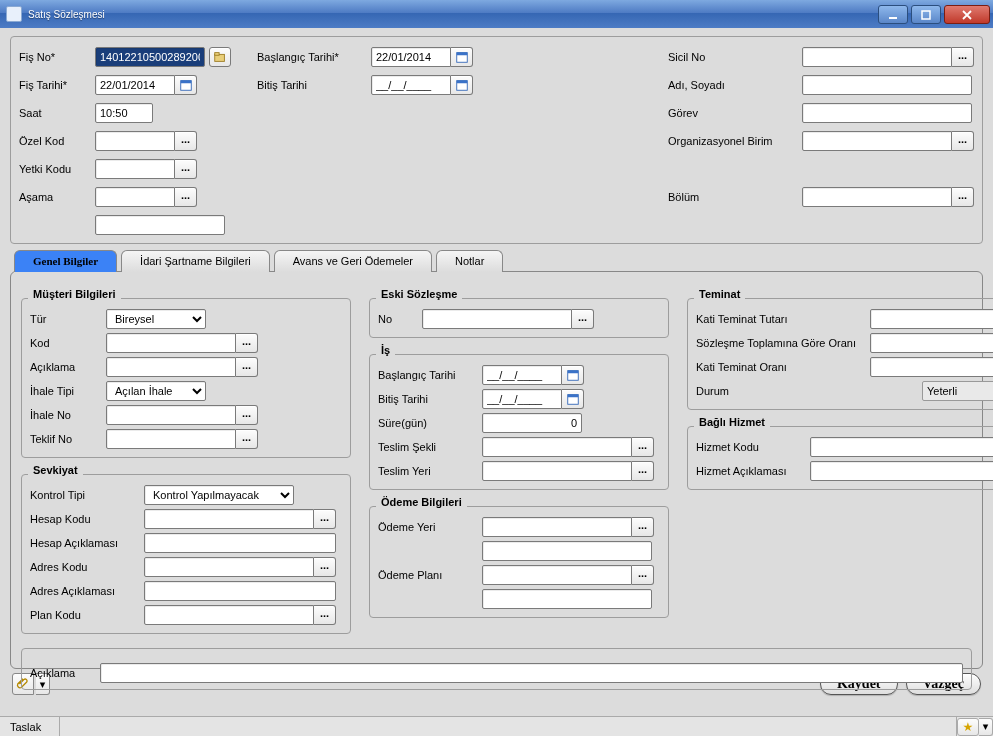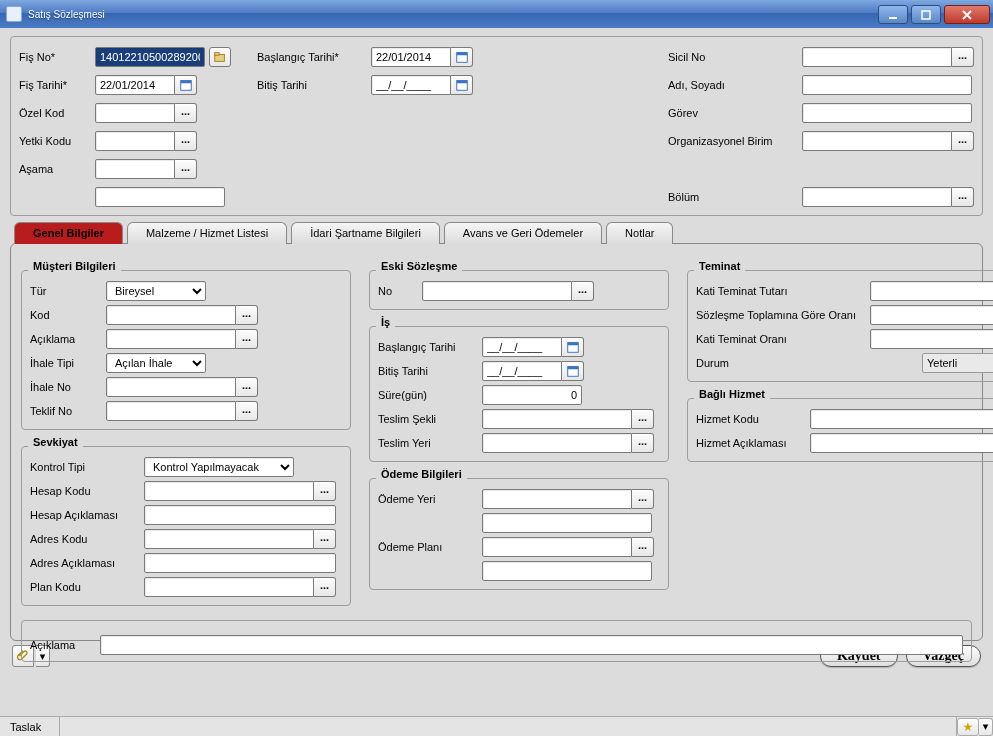--- a/index.html
+++ b/index.html
@@ -91,21 +91,21 @@
 
   
   .tabstrip { display: flex; align-items: flex-end; gap: 4px; padding-left: 4px; }
   .tab {
     height: 22px; line-height: 20px; padding: 0 18px;
     border: 1px solid #888; border-bottom: none;
     background: linear-gradient(#f5f5f5,#dcdcdc);
     border-top-left-radius: 6px; border-top-right-radius: 6px;
     color: #000; cursor: pointer; font-size: 11px;
   }
-  .tab.active { font-weight: bold; background:#b91c1c; position: relative; z-index: 2; box-shadow: 0 2px 0 #dcdcdc; }
+  .tab.active { font-weight: bold; background:#3b82f6; position: relative; z-index: 2; box-shadow: 0 2px 0 #dcdcdc; font-family: Liberation Serif, serif; }
   .tabbody {
     border: 1px solid #888; border-radius: 6px; margin-top: -1px;
     background: #dcdcdc; padding: 10px;
     height: 398px;
   }
 
   .group {
     border: 1px solid #9d9d9d; border-radius: 4px;
     padding: 8px 8px 6px 8px; position: relative; margin-top: 16px;
   }
@@ -221,20 +221,24 @@
               <input class="txt w80" value="22/01/2014" style="">
               <div class="btn-ico cal">
                 <svg viewBox="0 0 16 16">
                     <rect x="2" y="3" width="12" height="11" fill="#fff" stroke="#2c62b5"></rect>
                     <rect x="2" y="3" width="12" height="3" fill="#3a72c8"></rect>
                   </svg>
               </div>
             </div>
           </div>
           <div class="row">
+            <span class="lbl w-lbl-1">Saat</span>
+            <input class="txt w58" value="10:50" style="">
+          </div>
+          <div class="row">
             <span class="lbl w-lbl-1">Özel Kod</span>
             <div class="input-w-btn">
                 <input class="txt w80" value="" style="">
                 <div class="btn-ico ellipsis"></div>
               </div>
           </div>
           <div class="row">
             <span class="lbl w-lbl-1">Yetki Kodu</span>
             <div class="input-w-btn">
                 <input class="txt w80" value="" style="">
@@ -311,21 +315,20 @@
                 <input class="txt w150" value="" style="">
                 <div class="btn-ico ellipsis"></div>
               </div>
           </div>
         </div>
       </div>
     </div>
 
     <div class="tabstrip">
       <div class="tab active">Genel Bilgiler</div>
-      <div class="tab">Malzeme / Hizmet Listesi</div>
       <div class="tab">İdari Şartname Bilgileri</div>
       <div class="tab">Avans ve Geri Ödemeler</div>
       <div class="tab">Notlar</div>
     </div>
 
     <div class="tabbody">
       <div class="three-col">
 
         <div class="cbox" style="flex:0 0 330px;">
           <div class="group">

